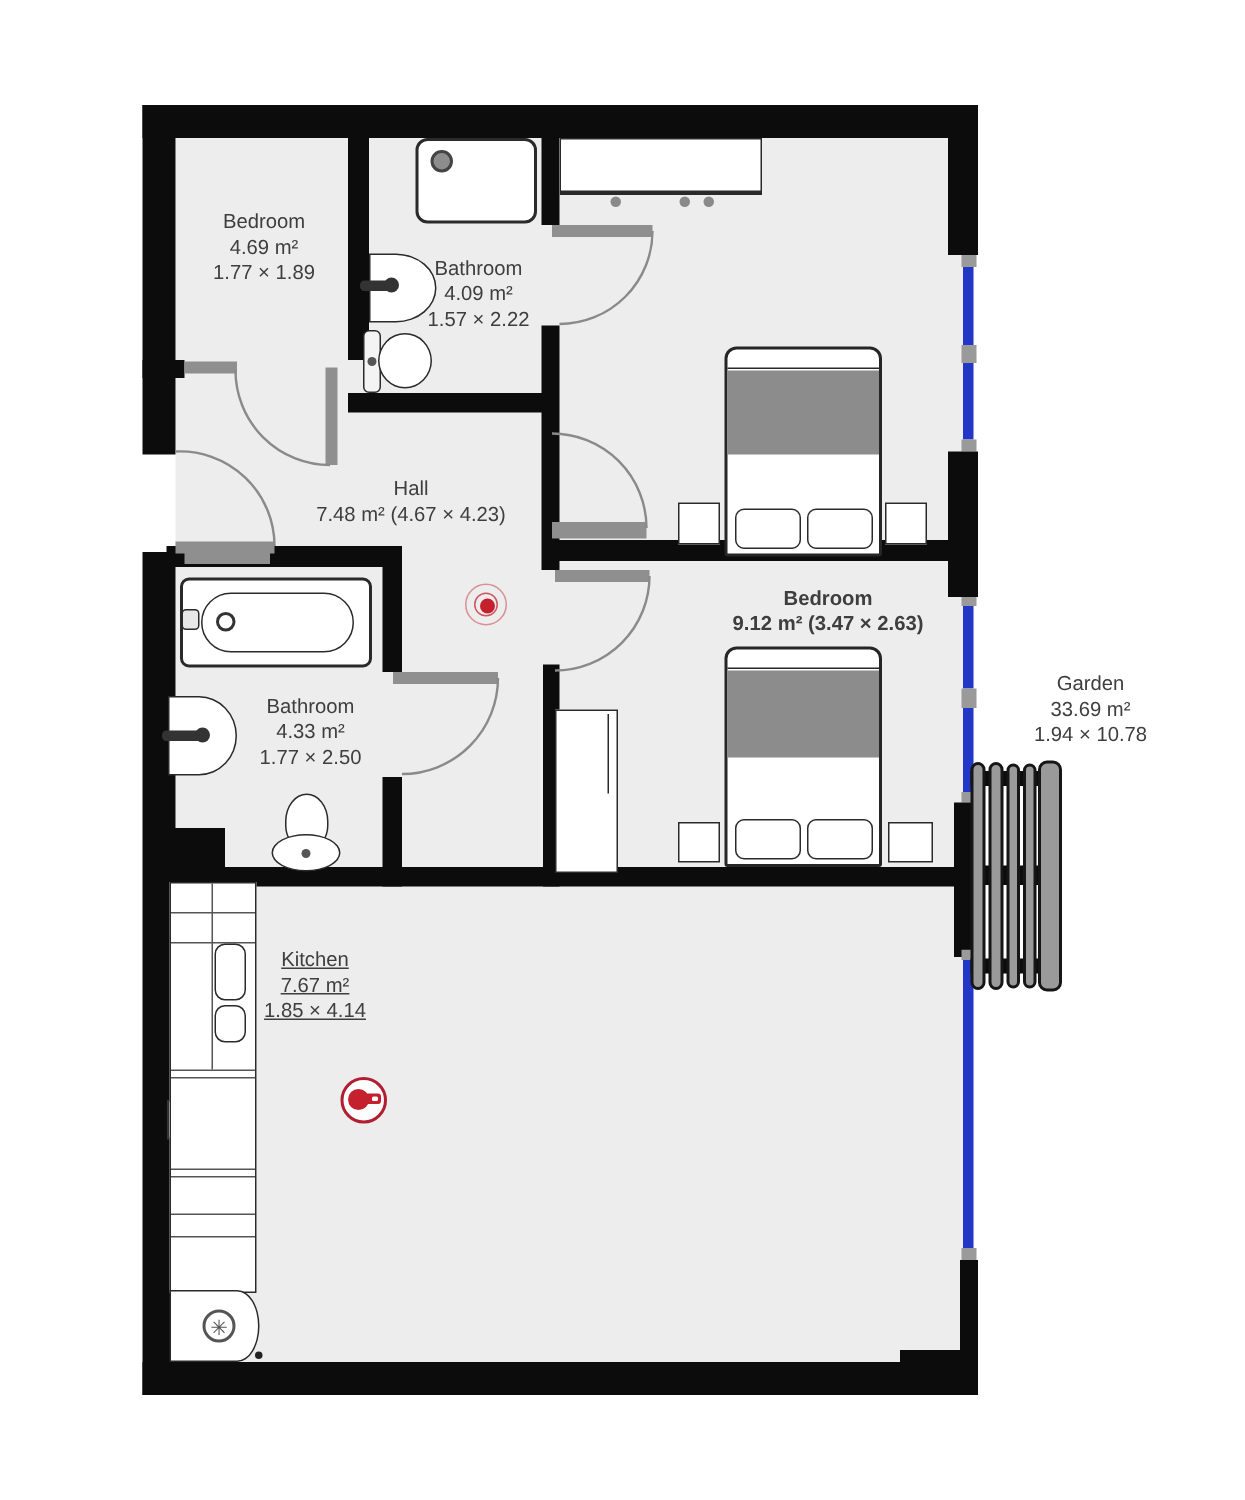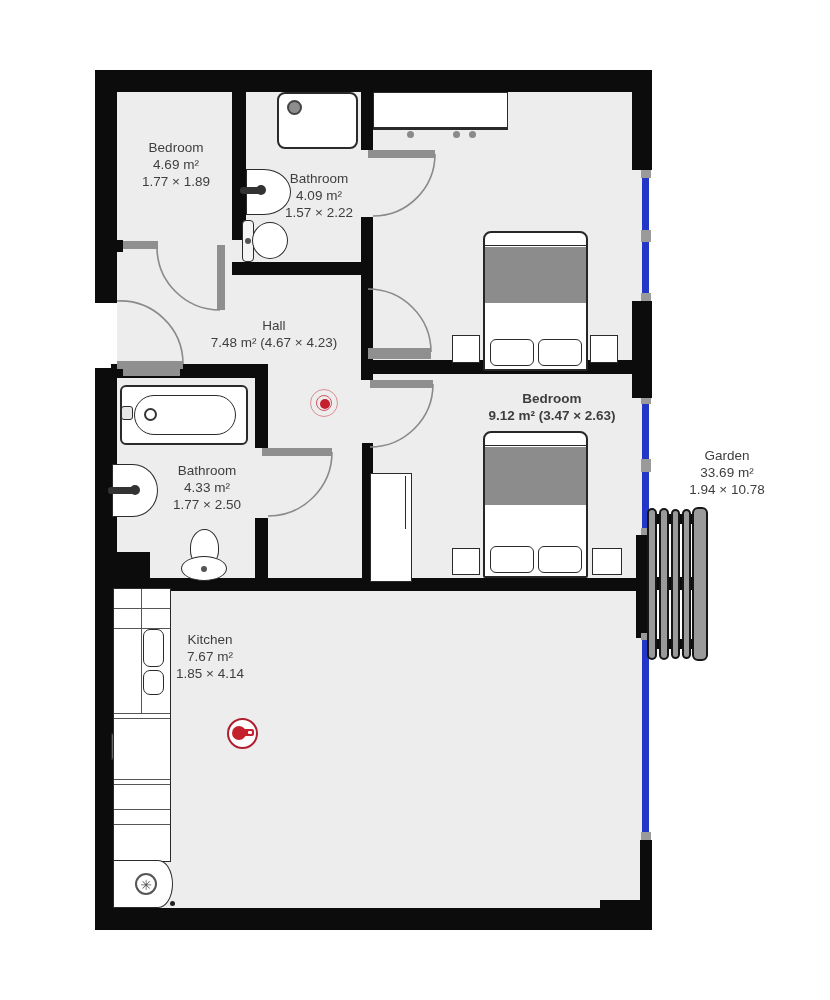--- a/index.html
+++ b/index.html
@@ -218,19 +218,19 @@
   <div class="label" style="left:207px;top:462px;">
     <div>Bathroom</div>
     <div>4.33 m²</div>
     <div>1.77 × 2.50</div>
   </div>
   <div class="label" style="left:727px;top:447px;">
     <div>Garden</div>
     <div>33.69 m²</div>
     <div>1.94 × 10.78</div>
   </div>
-  <div class="label" style="left:210px;top:631px;">
+  <div class="label" style="left:210px;top:631px;text-decoration:underline;">
     <div>Kitchen</div>
     <div>7.67 m²</div>
     <div>1.85 × 4.14</div>
   </div>
 
 </div>
 
 </body></html>

